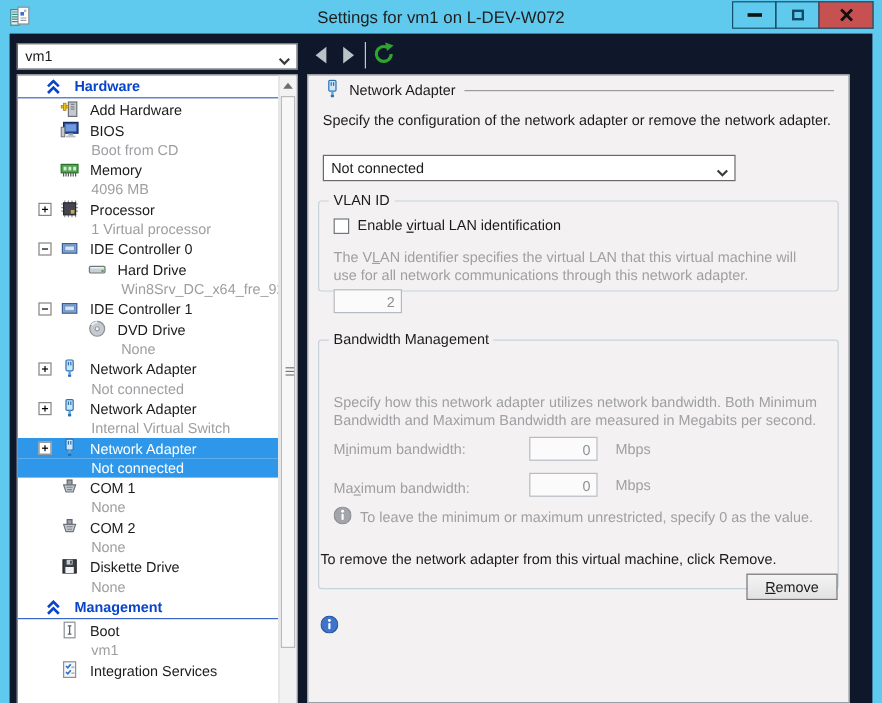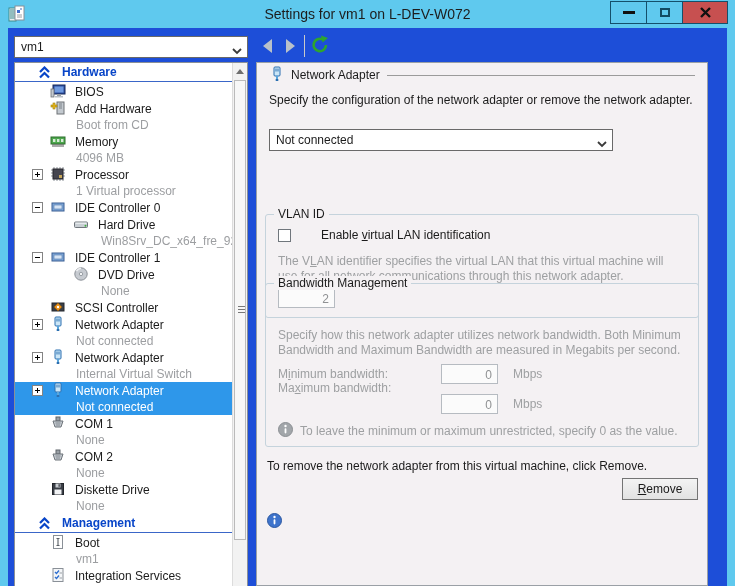--- a/index.html
+++ b/index.html
@@ -18,21 +18,21 @@
   .app-icon { position:absolute; left:8px; top:5px; width:18px; height:18px; }
   .title { position:absolute; top:6px; left:0; right:0; text-align:center; font-size:14px; color:#1d1d1d; }
   .caption-buttons { position:absolute; top:1px; right:7px; display:flex; }
   .cap-btn { width:37px; height:23px; border:1px solid #14506b; margin-left:-1px;
              display:flex; align-items:center; justify-content:center; background:transparent; }
   .cap-close { width:46px; background:#c75050; }
   .glyph-min { width:12px; height:3px; background:#111; }
   .glyph-max { width:10px; height:9px; border:2px solid #114b63; }
 
   
-  .content { position:absolute; left:8px; top:28px; width:719px; height:558px; background:#1d4ed8; }
+  .content { position:absolute; left:8px; top:28px; width:719px; height:558px; background:#0f172a; }
 
   
   .vm-combo { position:absolute; left:6px; top:8px; width:234px; height:22px;
               background:#fff; border:1px solid #696969; }
   .combo-text { position:absolute; left:6px; top:3px; }
   .combo-chevron { position:absolute; right:5px; top:7px; }
   .nav-back { position:absolute; left:255px; top:11px; width:0; height:0;
               border-top:7px solid transparent; border-bottom:7px solid transparent; border-right:9px solid #b9c1c9; }
   .nav-fwd  { position:absolute; left:278px; top:11px; width:0; height:0;
               border-top:7px solid transparent; border-bottom:7px solid transparent; border-left:9px solid #b9c1c9; }
@@ -76,22 +76,22 @@
   .panel { position:absolute; left:248px; top:34px; width:452px; height:524px;
            background:#f4f1f3; border:1px solid #9aa0a6; }
   .panel-header-icon { position:absolute; left:12px; top:3px; width:16px; height:16px; }
   .panel-header-label { position:absolute; left:34px; top:5px; }
   .panel-header-rule { position:absolute; left:130px; right:12px; top:12px; height:1px; background:#9b9b9b; }
   .intro { position:absolute; left:12px; top:30px;text-align:center; }
   .vs-label { position:absolute; left:12px; top:67px; }
   .vs-combo { position:absolute; left:12px; top:66px; width:344px; height:22px; background:#fff; border:1px solid #696969; }
 
   .group { position:absolute; left:8px; width:434px; border:1px solid #c5d3dc; border-radius:3px; }
-  .group-vlan { top:104px; height:104px;margin-top:47px; }
-  .group-bw { top:220px; height:164px;padding-left:23px; }
+  .group-vlan { top:104px; height:76px; }
+  .group-bw { top:220px; height:208px;padding-left:23px; }
   .group-legend { position:absolute; top:-8px; left:8px; background:#f4f1f3; padding:0 4px; }
 
   .checkbox-row { position:absolute; left:12px; display:flex; align-items:center; }
   .checkbox { width:13px; height:13px; background:#fff; border:1px solid #70767c; margin-right:7px; }
   .gray { color:#9ea0a2; }
   .desc { position:absolute; left:12px; width:404px; line-height:15px; }
 
   .num-input { position:absolute; width:57px; height:20px; background:#fbfbfb; border:1px solid #b6bbc1;
                color:#8f9193; text-align:right; padding:3px 5px 0 0; }
   .bw-label { position:absolute; left:12px; }
@@ -155,37 +155,37 @@
   <div class="sidebar">
     <div class="tree" id="tree">
         <div class="tree-header">
           <span class="hdr-icon"><svg width="13" height="13" viewBox="0 0 13 13">
               <path d="M2 6 L6.5 1.5 L11 6 M2 11.5 L6.5 7 L11 11.5" stroke="#0845c8" stroke-width="2.2" fill="none"></path>
             </svg></span>
           <span class="hdr-label">Hardware</span>
         </div>
         <div class="tree-item">
           <span class="tree-icon"><svg width="16" height="16" viewBox="0 0 16 16">
+              <rect x="7" y="2" width="7" height="12" fill="#c3c9cf" stroke="#6e7276"></rect>
+              <path d="M9 4h3M9 6h3M9 8h3" stroke="#7d838a" stroke-width="1"></path>
+              <rect x="1" y="5" width="6" height="2" fill="#f2c21f" stroke="#9a7b0a" stroke-width="0.6"></rect>
+              <rect x="3" y="3" width="2" height="6" fill="#f2c21f" stroke="#9a7b0a" stroke-width="0.6"></rect>
+            </svg></span>
+          <span class="tree-label">Add Hardware</span>
+        </div>
+        <div class="tree-item">
+          <span class="tree-icon"><svg width="16" height="16" viewBox="0 0 16 16">
               <rect x="3" y="2" width="12" height="9" fill="#2c4f9e" stroke="#16295c"></rect>
               <rect x="4.5" y="3.5" width="9" height="6" fill="#6f9ae0"></rect>
               <rect x="7" y="11" width="4" height="2" fill="#9aa0a6"></rect>
               <rect x="5" y="13" width="8" height="1.5" fill="#b9bfc5"></rect>
               <rect x="1" y="6" width="3" height="8" fill="#c3c9cf" stroke="#6e7276" stroke-width="0.8"></rect>
             </svg></span>
           <span class="tree-label">BIOS</span>
         </div>
-        <div class="tree-item">
-          <span class="tree-icon"><svg width="16" height="16" viewBox="0 0 16 16">
-              <rect x="7" y="2" width="7" height="12" fill="#c3c9cf" stroke="#6e7276"></rect>
-              <path d="M9 4h3M9 6h3M9 8h3" stroke="#7d838a" stroke-width="1"></path>
-              <rect x="1" y="5" width="6" height="2" fill="#f2c21f" stroke="#9a7b0a" stroke-width="0.6"></rect>
-              <rect x="3" y="3" width="2" height="6" fill="#f2c21f" stroke="#9a7b0a" stroke-width="0.6"></rect>
-            </svg></span>
-          <span class="tree-label">Add Hardware</span>
-        </div>
         <div class="tree-sub">
           <span class="sub-label">Boot from CD</span>
         </div>
         <div class="tree-item">
           <span class="tree-icon"><svg width="16" height="16" viewBox="0 0 16 16">
               <rect x="1" y="4" width="14" height="7" fill="#4ea84e" stroke="#2c6e2c"></rect>
               <path d="M3 11v3M5 11v3M7 11v3M9 11v3M11 11v3M13 11v3" stroke="#555" stroke-width="1"></path>
               <rect x="3" y="6" width="2.4" height="3" fill="#d7ead7"></rect>
               <rect x="7" y="6" width="2.4" height="3" fill="#d7ead7"></rect>
               <rect x="11" y="6" width="2.4" height="3" fill="#d7ead7"></rect>
@@ -244,28 +244,20 @@
         <div class="tree-item indent1">
           <span class="tree-icon"><svg width="16" height="16" viewBox="0 0 16 16">
               <circle cx="8" cy="8" r="6.2" fill="#c7cbd1" stroke="#8b9097"></circle>
               <path d="M3.5 5 A6 6 0 0 1 8 2.2" stroke="#eef0f2" stroke-width="1.6" fill="none"></path>
               <circle cx="8" cy="8" r="1.7" fill="#f2f3f5" stroke="#9aa0a6"></circle>
             </svg></span>
           <span class="tree-label">DVD Drive</span>
         </div>
         <div class="tree-sub indent1">
           <span class="sub-label">None</span>
-        </div>
-        <div class="tree-item">
-          <span class="tree-icon"><svg width="16" height="16" viewBox="0 0 16 16">
-              <rect x="2" y="4" width="12" height="8" fill="#3c4148" stroke="#23272c"></rect>
-              <rect x="5.2" y="5.2" width="5.6" height="5.6" transform="rotate(45 8 8)" fill="#e8901a" stroke="#8f5407" stroke-width="0.6"></rect>
-              <circle cx="8" cy="8" r="1.2" fill="#fff"></circle>
-            </svg></span>
-          <span class="tree-label">SCSI Controller</span>
         </div>
         <div class="tree-item">
           <span class="expander">
             <span class="h"></span>
             <span class="v"></span>
           </span>
           <span class="tree-icon"><svg width="16" height="16" viewBox="0 0 16 16">
               <rect x="5" y="1" width="6" height="9" rx="1" fill="#cbe6f7" stroke="#2b6fb0"></rect>
               <rect x="6.5" y="2.5" width="1" height="3" fill="#2b6fb0"></rect>
               <rect x="8.5" y="2.5" width="1" height="3" fill="#2b6fb0"></rect>
@@ -397,37 +389,37 @@
     <div class="vs-label">Virtual <u>s</u>witch:</div>
     <div class="vs-combo">
       <span class="combo-text">Not connected</span>
       <span class="combo-chevron"><svg width="10" height="7" viewBox="0 0 10 7">
             <path d="M1 1 L5 5 L9 1" stroke="#3a3a3a" stroke-width="1.8" fill="none"></path>
           </svg></span>
     </div>
 
     <div class="group group-vlan">
       <div class="group-legend">VLAN ID</div>
-      <div class="checkbox-row" style="top:13px;gap:23px;">
+      <div class="checkbox-row" style="top:13px;">
         <div class="checkbox"></div>
         <span>Enable <u>v</u>irtual LAN identification</span>
       </div>
       <div class="desc gray" style="top:39px;">The V<u>L</u>AN identifier specifies the virtual LAN that this virtual machine will use for all network communications through this network adapter.</div>
       <div class="num-input" style="left:12px; top:73px;">2</div>
     </div>
 
     <div class="group group-bw">
       <div class="group-legend">Bandwidth Management</div>
       <div class="desc gray" style="top:44px;">Specify how this network adapter utilizes network bandwidth. Both Minimum Bandwidth and Maximum Bandwidth are measured in Megabits per second.</div>
 
       <div class="bw-label gray" style="top:83px;">M<u>i</u>nimum bandwidth:</div>
       <div class="num-input" style="left:175px; top:80px;">0</div>
       <div class="bw-unit gray" style="top:83px;">Mbps</div>
 
-      <div class="bw-label gray" style="top:97px;">Ma<u>x</u>imum bandwidth:</div>
+      <div class="bw-label gray" style="top:116px;">Ma<u>x</u>imum bandwidth:</div>
       <div class="num-input" style="left:175px; top:110px;">0</div>
       <div class="bw-unit gray" style="top:113px;">Mbps</div>
 
       <span class="note-icon"><svg width="15" height="15" viewBox="0 0 15 15">
             <circle cx="7.5" cy="7.5" r="7" fill="#a2a6aa" stroke="#8b8f93"></circle>
             <circle cx="7.5" cy="4" r="1.2" fill="#fff"></circle>
             <rect x="6.6" y="6.2" width="1.8" height="5.2" rx="0.8" fill="#fff"></rect>
           </svg></span>
       <div class="note-text gray">To leave the minimum or maximum unrestricted, specify 0 as the value.</div>
     </div>

